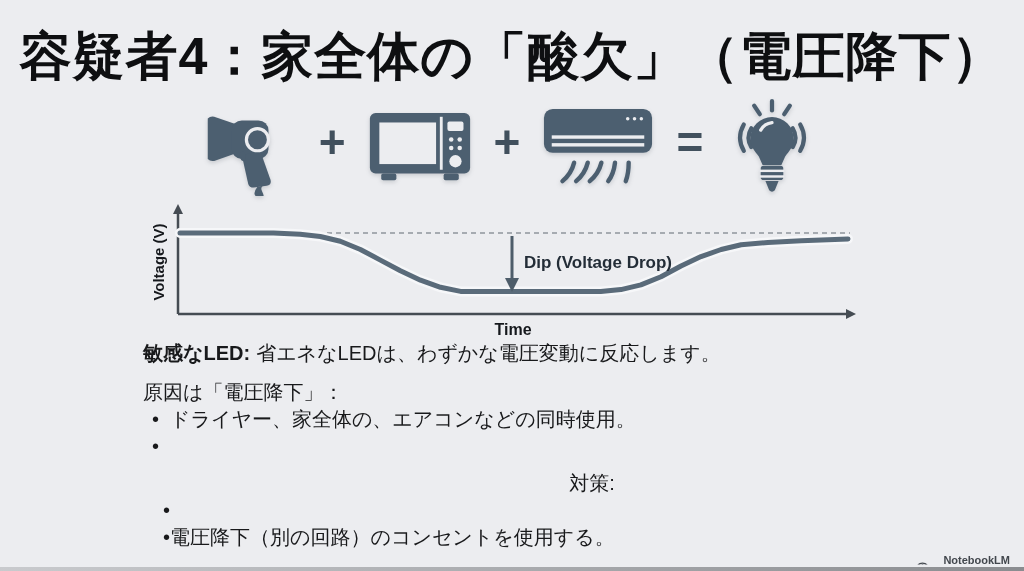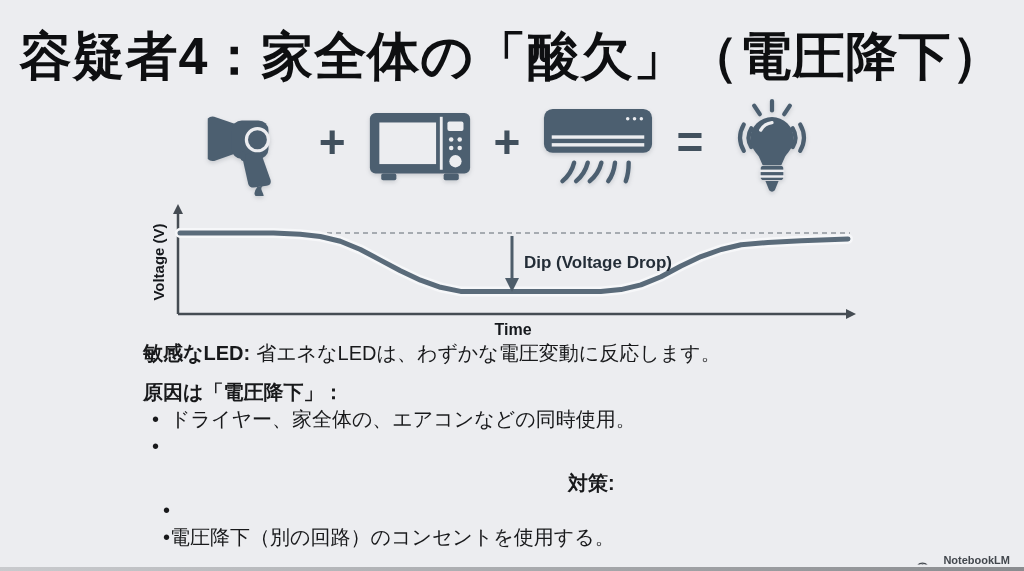--- a/index.html
+++ b/index.html
@@ -28,21 +28,21 @@
   }
   .chart-wrap{position:absolute;left:150px;top:202px;width:712px;height:142px;}
   .note,.block{
     position:absolute;left:143px;color:#18191b;
     font-size:20px;line-height:27px;font-weight:500;
   }
   .note{top:340px;text-align:right;}
   .note .lbl{font-weight:700;margin-right:6px;}
   .block-cause{top:379px;}
   .block-measures{top:470px;text-align:right;}
-  .block .heading{font-weight:700;}
+  .block .heading{font-weight:400;}
   .li{display:flex;}
   .li .bullet{width:18px;padding-left:9px;}
   .watermark{
     position:absolute;right:14px;bottom:5px;
     display:flex;align-items:center;gap:14px;
     color:#42474d;font-size:11px;font-weight:700;
   }
   .bottom-bar{
     position:absolute;left:0;bottom:0;width:1024px;height:4px;
     background:linear-gradient(to right, rgba(96,99,103,0.25), rgba(58,61,65,0.55));

